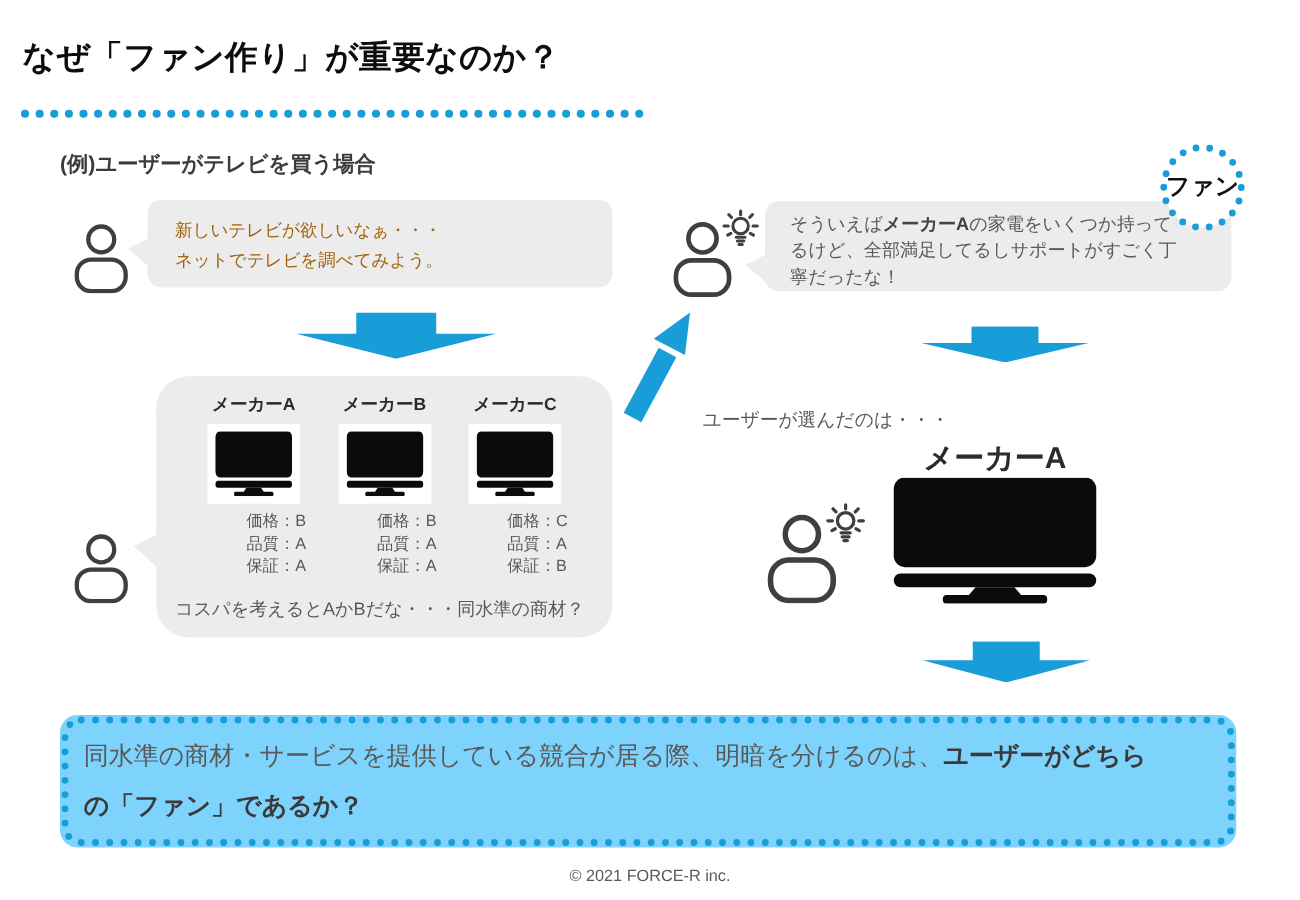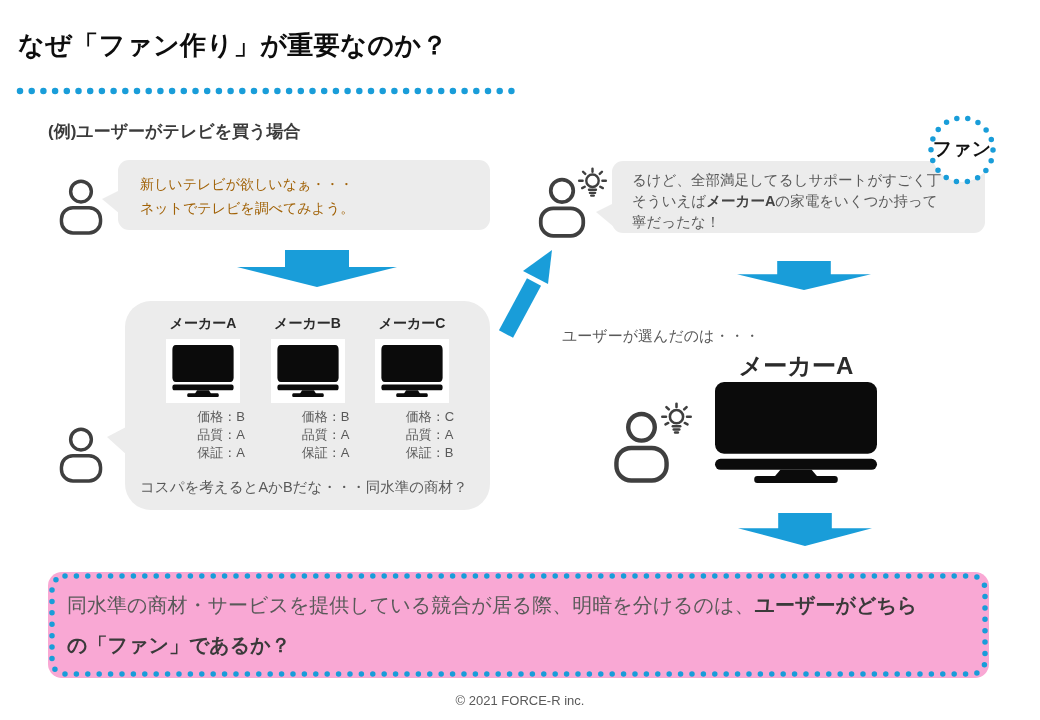--- a/index.html
+++ b/index.html
@@ -37,21 +37,21 @@
   .thought{position:absolute;left:15px;bottom:13px;font-size:14.5px;color:#595959;white-space:nowrap;}
 
   .choice-caption{left:562px;top:327px;font-size:15px;color:#595959;}
   .choice-maker{left:714px;top:350px;width:164px;text-align:center;
                 font-size:24px;font-weight:bold;color:#2b2b2b;}
 
   .fan-badge{left:926px;top:113px;width:72px;height:74px;}
   .fan-badge .label{position:absolute;left:50%;top:50%;transform:translate(-50%,-52%);
                     font-size:19px;font-weight:bold;color:#111;white-space:nowrap;}
 
-  .conclusion{left:48px;top:572px;width:941px;height:106px;background:#f9a8d4;border-radius:14px;}
+  .conclusion{left:48px;top:572px;width:941px;height:106px;background:#7dd3fc;border-radius:14px;}
   .conclusion .txt{padding:13px 0 0 19px;font-size:20px;line-height:40px;color:#595959;}
   .conclusion b{color:#3a3a3a;}
 
   .footer{left:0;top:693px;width:1040px;text-align:center;font-size:13px;color:#595959;}
   svg{display:block;}
 </style>
 </head>
 <body>
 
 <div class="slide">
@@ -168,22 +168,22 @@
 
   <svg class="abs" style="left:537px;top:176px" width="50" height="62">
       <use href="#sym-person"></use>
     </svg>
   <svg class="abs" style="left:577px;top:167px" width="31" height="31">
       <use href="#sym-bulb"></use>
     </svg>
   <div class="abs bubble bubble-recall">
     <div class="tail tail-left"></div>
     <div class="txt">
+      <div><span>そういえば</span><b>メーカーA</b><span>の家電をいくつか持って</span></div>
       <div>るけど、全部満足してるしサポートがすごく丁</div>
-      <div><span>そういえば</span><b>メーカーA</b><span>の家電をいくつか持って</span></div>
       <div>寧だったな！</div>
     </div>
   </div>
 
   <div class="abs fan-badge">
     <svg width="72" height="74">
       <ellipse cx="36" cy="37" rx="31" ry="32" fill="#fff" stroke="#199DD9" stroke-width="5.5" stroke-linecap="round" stroke-dasharray="0 11"></ellipse>
     </svg>
     <div class="label">ファン</div>
   </div>

